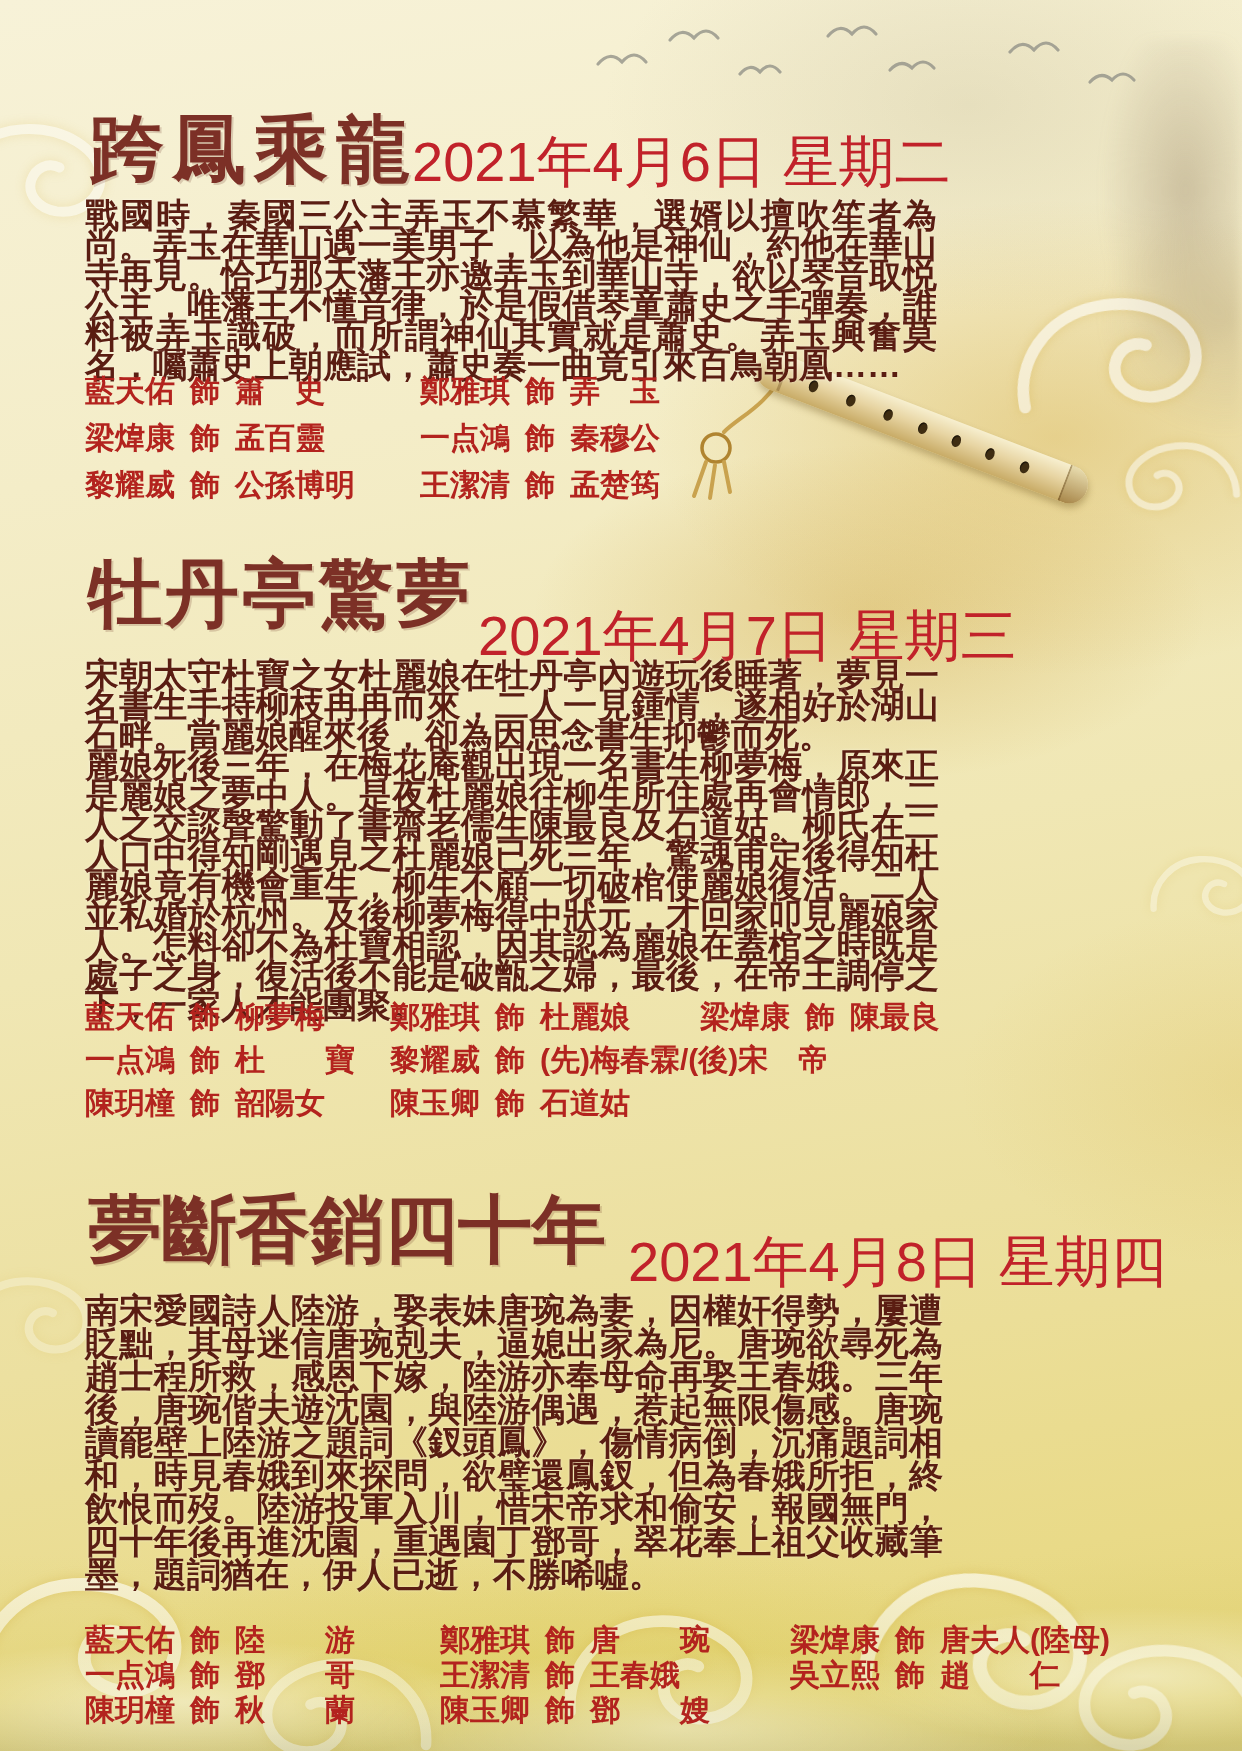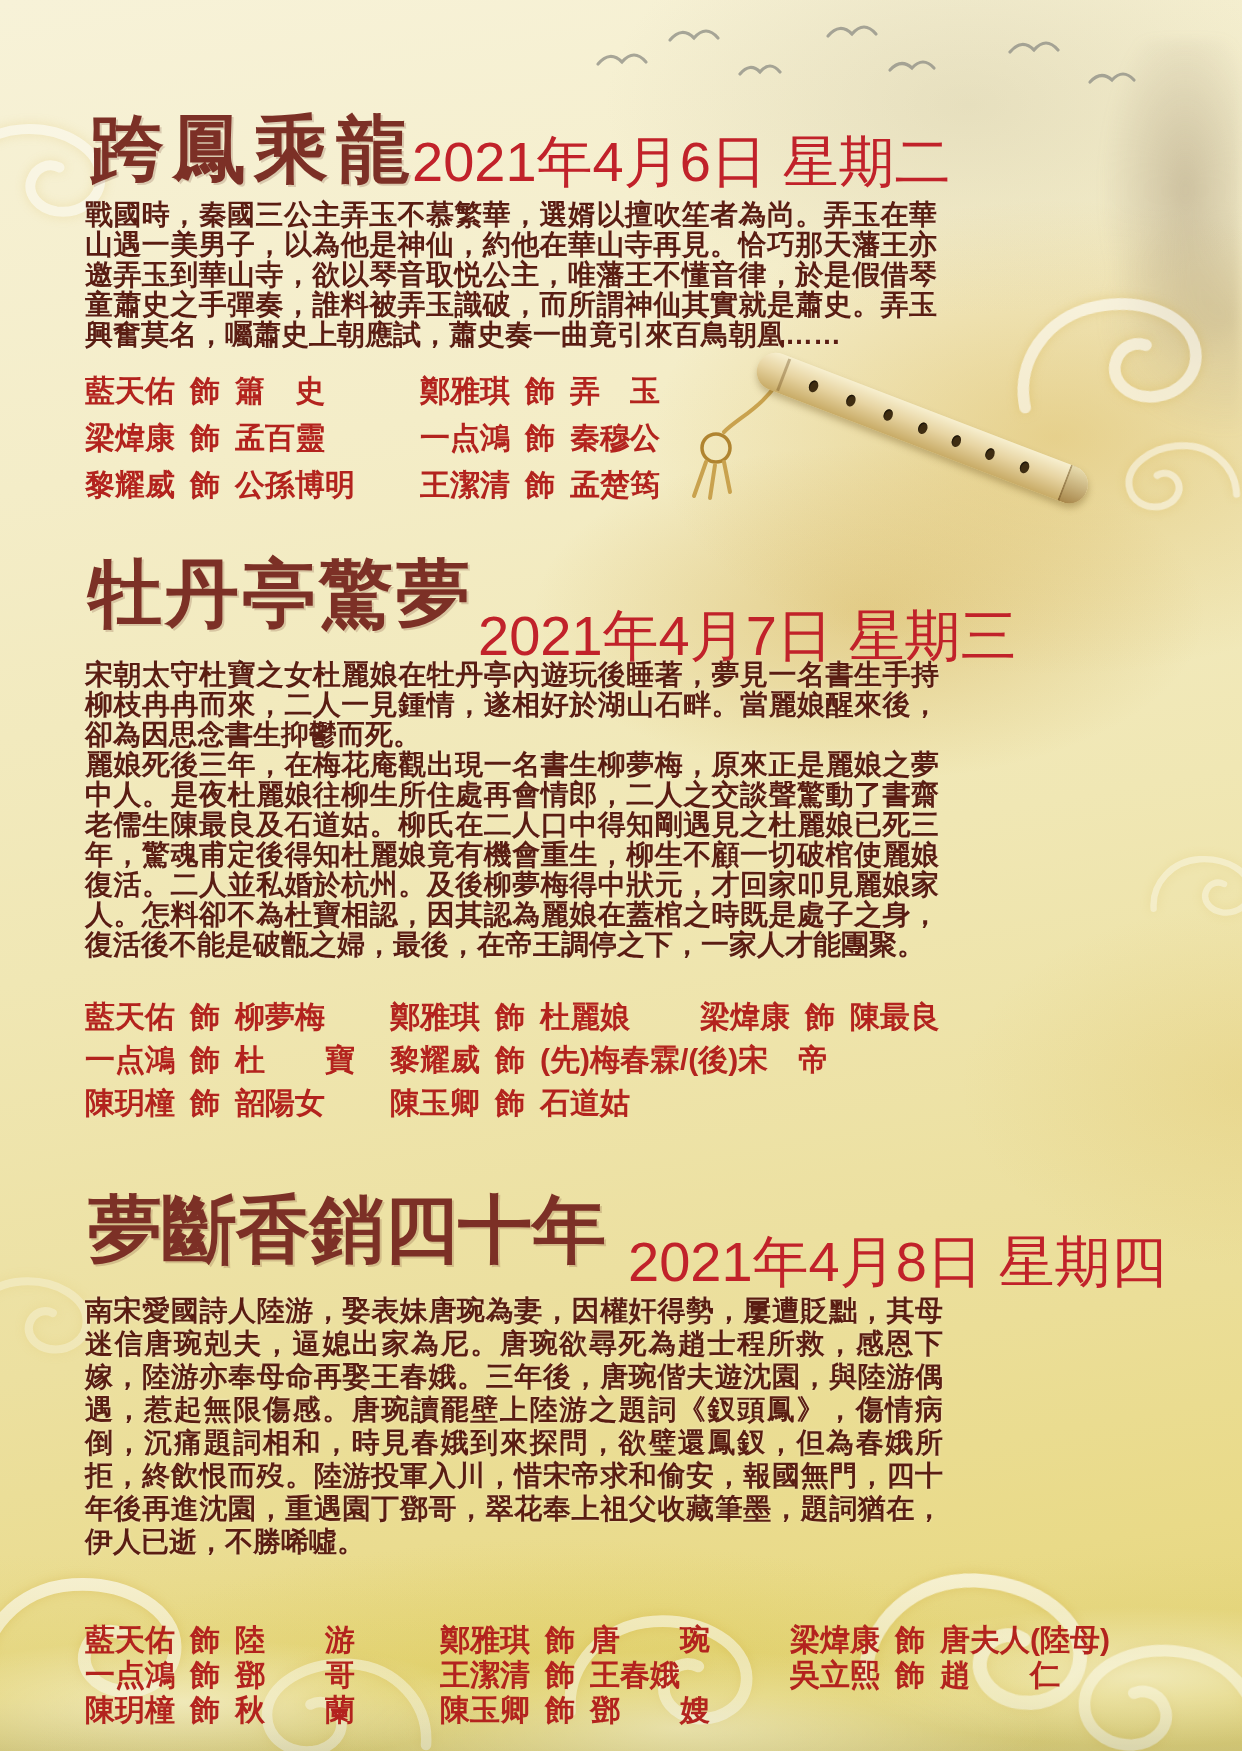--- a/index.html
+++ b/index.html
@@ -68,21 +68,21 @@
     font-size:74px;color:#7c3026;
     text-shadow:2px 2px 0 rgba(96,34,22,.18);
   }
   .t1{left:90px;top:112px;letter-spacing:8px;}
   .t2{left:88px;top:556px;letter-spacing:3px;}
   .t3{left:88px;top:1192px;letter-spacing:0;}
   .date{position:absolute;font-weight:normal;font-size:56px;color:#c1222a;line-height:1;}
   .d1{left:412px;top:134px;}
   .d2{left:478px;top:608px;}
   .d3{left:628px;top:1234px;}
-  .syn{position:absolute;color:#5a1d12;font-weight:bold;font-size:28px;line-height:30px;
+  .syn{position:absolute;color:#5a1d12;font-weight:bold;font-size:34px;line-height:30px;
        text-align:justify;text-shadow:0 0 3px rgba(255,255,255,.45);}
   .syn p{margin:0;}
   .syn1{left:85px;top:200px;width:852px;}
   .syn2{left:85px;top:660px;width:854px;}
   .syn3{left:85px;top:1294px;width:858px;line-height:33px;}
   .cast-grid{position:absolute;display:grid;color:#b3231e;font-weight:bold;font-size:30px;line-height:33px;}
   .cast1{left:85px;top:374px;grid-template-columns:335px auto;row-gap:14px;}
   .cast2{left:85px;top:1000px;grid-template-columns:305px 310px auto;row-gap:10px;}
   .cast3{left:85px;top:1623px;grid-template-columns:355px 350px auto;row-gap:2px;}
   .entry{white-space:nowrap;}

